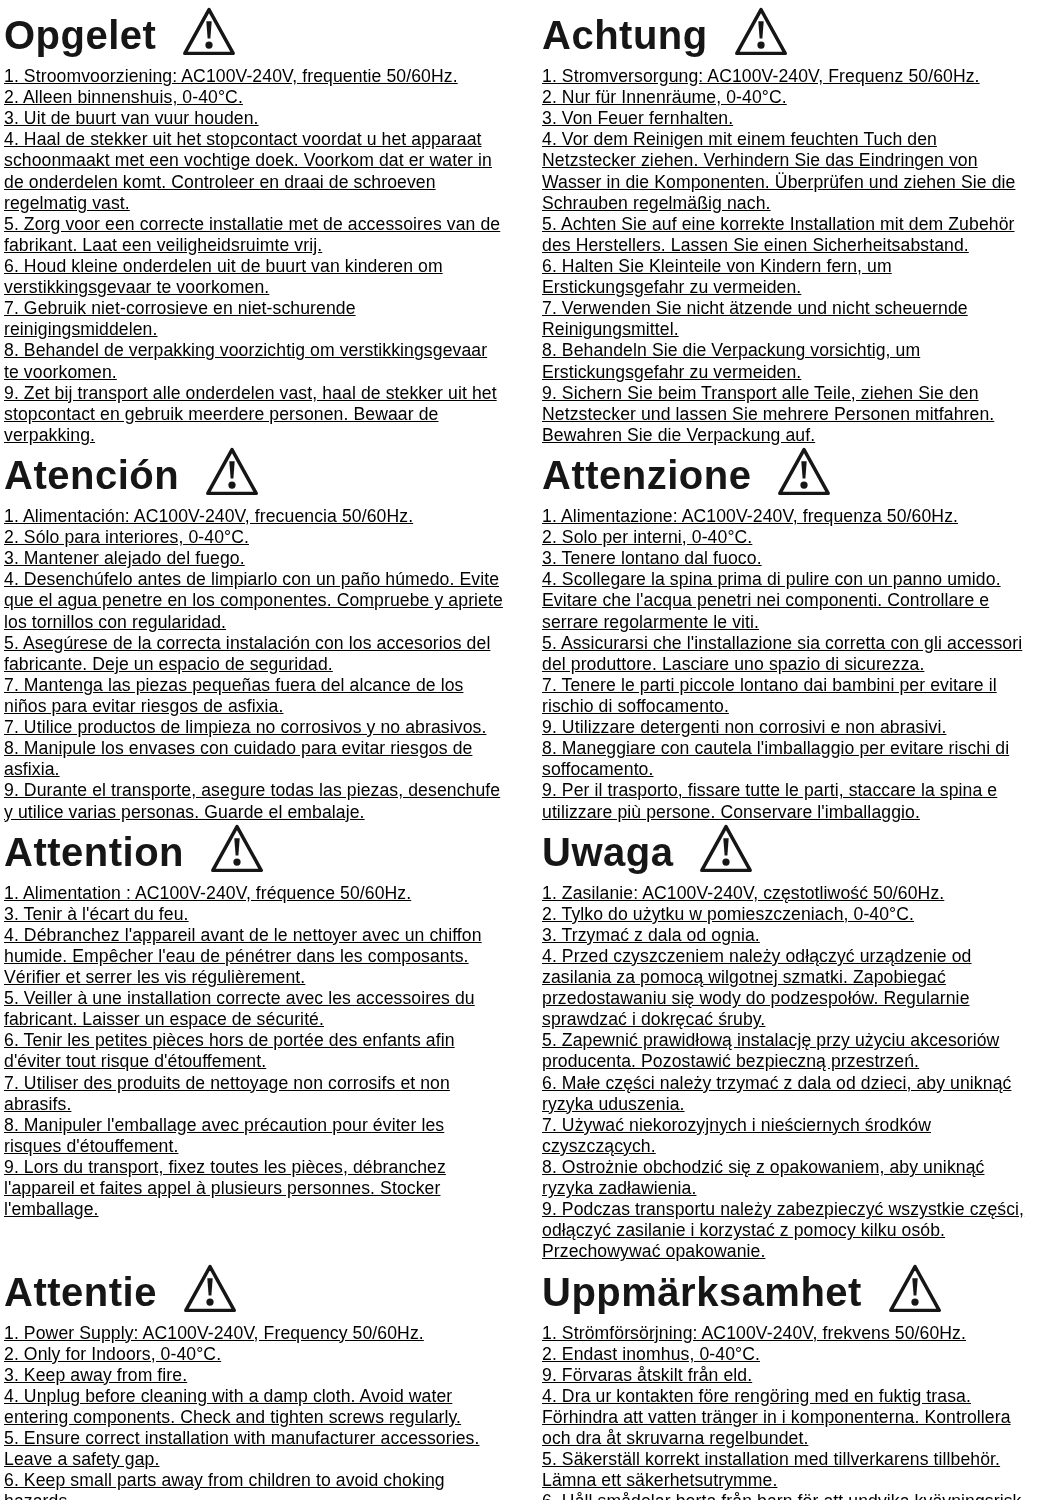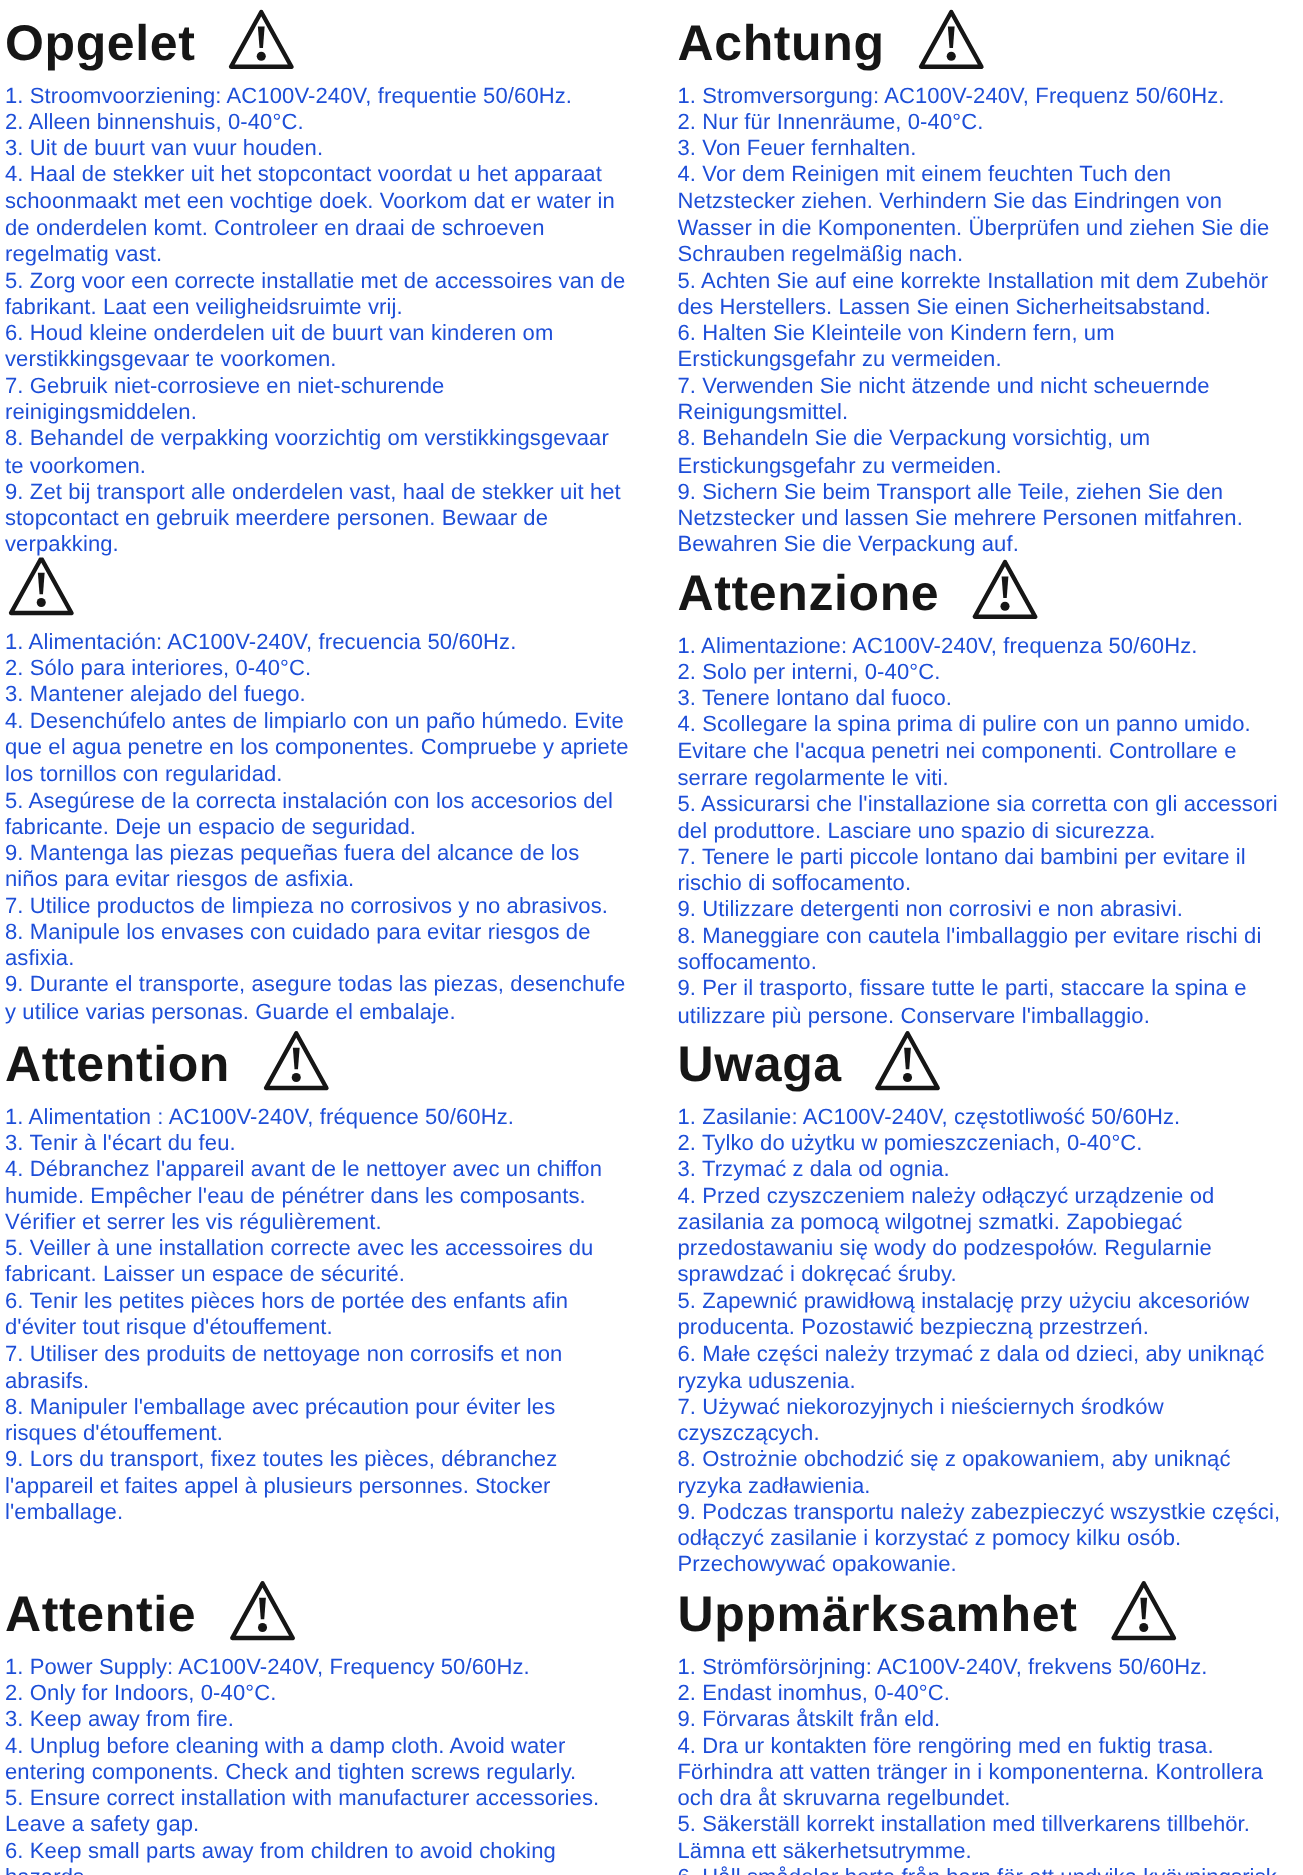--- a/index.html
+++ b/index.html
@@ -42,21 +42,22 @@
     letter-spacing: 0.5px;
     line-height: 1.15;
     white-space: nowrap;
   }
   .warn-icon { display: inline-block; margin-top: -10px; }
   .warn-icon svg { width: 58px; height: 53px; display: block; }
   .section-body {
     font-size: 17.6px;
     line-height: 1.2;
     letter-spacing: 0.1px;
-    color: #1d4ed8;
+    color: #000000;
+    text-decoration: underline;
   }
   .section-body .item { margin: 0; }
 </style>
 </head>
 <body>
 
 <div class="page">
 
   <div class="section row-1">
     <div class="section-header">
@@ -101,35 +102,36 @@
         <p class="item">5. Achten Sie auf eine korrekte Installation mit dem Zubehör des Herstellers. Lassen Sie einen Sicherheitsabstand.</p>
         <p class="item">6. Halten Sie Kleinteile von Kindern fern, um Erstickungsgefahr zu vermeiden.</p>
         <p class="item">7. Verwenden Sie nicht ätzende und nicht scheuernde Reinigungsmittel.</p>
         <p class="item">8. Behandeln Sie die Verpackung vorsichtig, um Erstickungsgefahr zu vermeiden.</p>
         <p class="item">9. Sichern Sie beim Transport alle Teile, ziehen Sie den Netzstecker und lassen Sie mehrere Personen mitfahren. Bewahren Sie die Verpackung auf.</p>
       </div>
   </div>
 
   <div class="section row-2">
     <div class="section-header">
+      <h1 class="section-title">Atención</h1>
       <span class="warn-icon">
         <svg viewBox="0 0 100 92" xmlns="http://www.w3.org/2000/svg">
             <polygon points="50,8 92,84 8,84" fill="none" stroke="#161616" stroke-width="6" stroke-linejoin="round"></polygon>
             <path d="M45.3 28 L54.7 28 L52.4 58 L47.6 58 Z" fill="#161616"></path>
             <circle cx="50" cy="69.5" r="6.3" fill="#161616"></circle>
           </svg>
       </span>
     </div>
     <div class="section-body">
         <p class="item">1. Alimentación: AC100V-240V, frecuencia 50/60Hz.</p>
         <p class="item">2. Sólo para interiores, 0-40°C.</p>
         <p class="item">3. Mantener alejado del fuego.</p>
         <p class="item">4. Desenchúfelo antes de limpiarlo con un paño húmedo. Evite que el agua penetre en los componentes. Compruebe y apriete los tornillos con regularidad.</p>
         <p class="item">5. Asegúrese de la correcta instalación con los accesorios del fabricante. Deje un espacio de seguridad.</p>
-        <p class="item">9. Mantenga las piezas pequeñas fuera del alcance de los niños para evitar riesgos de asfixia.</p>
+        <p class="item">7. Mantenga las piezas pequeñas fuera del alcance de los niños para evitar riesgos de asfixia.</p>
         <p class="item">7. Utilice productos de limpieza no corrosivos y no abrasivos.</p>
         <p class="item">8. Manipule los envases con cuidado para evitar riesgos de asfixia.</p>
         <p class="item">9. Durante el transporte, asegure todas las piezas, desenchufe y utilice varias personas. Guarde el embalaje.</p>
       </div>
   </div>
 
   <div class="section row-2">
     <div class="section-header">
       <h1 class="section-title">Attenzione</h1>
       <span class="warn-icon">

